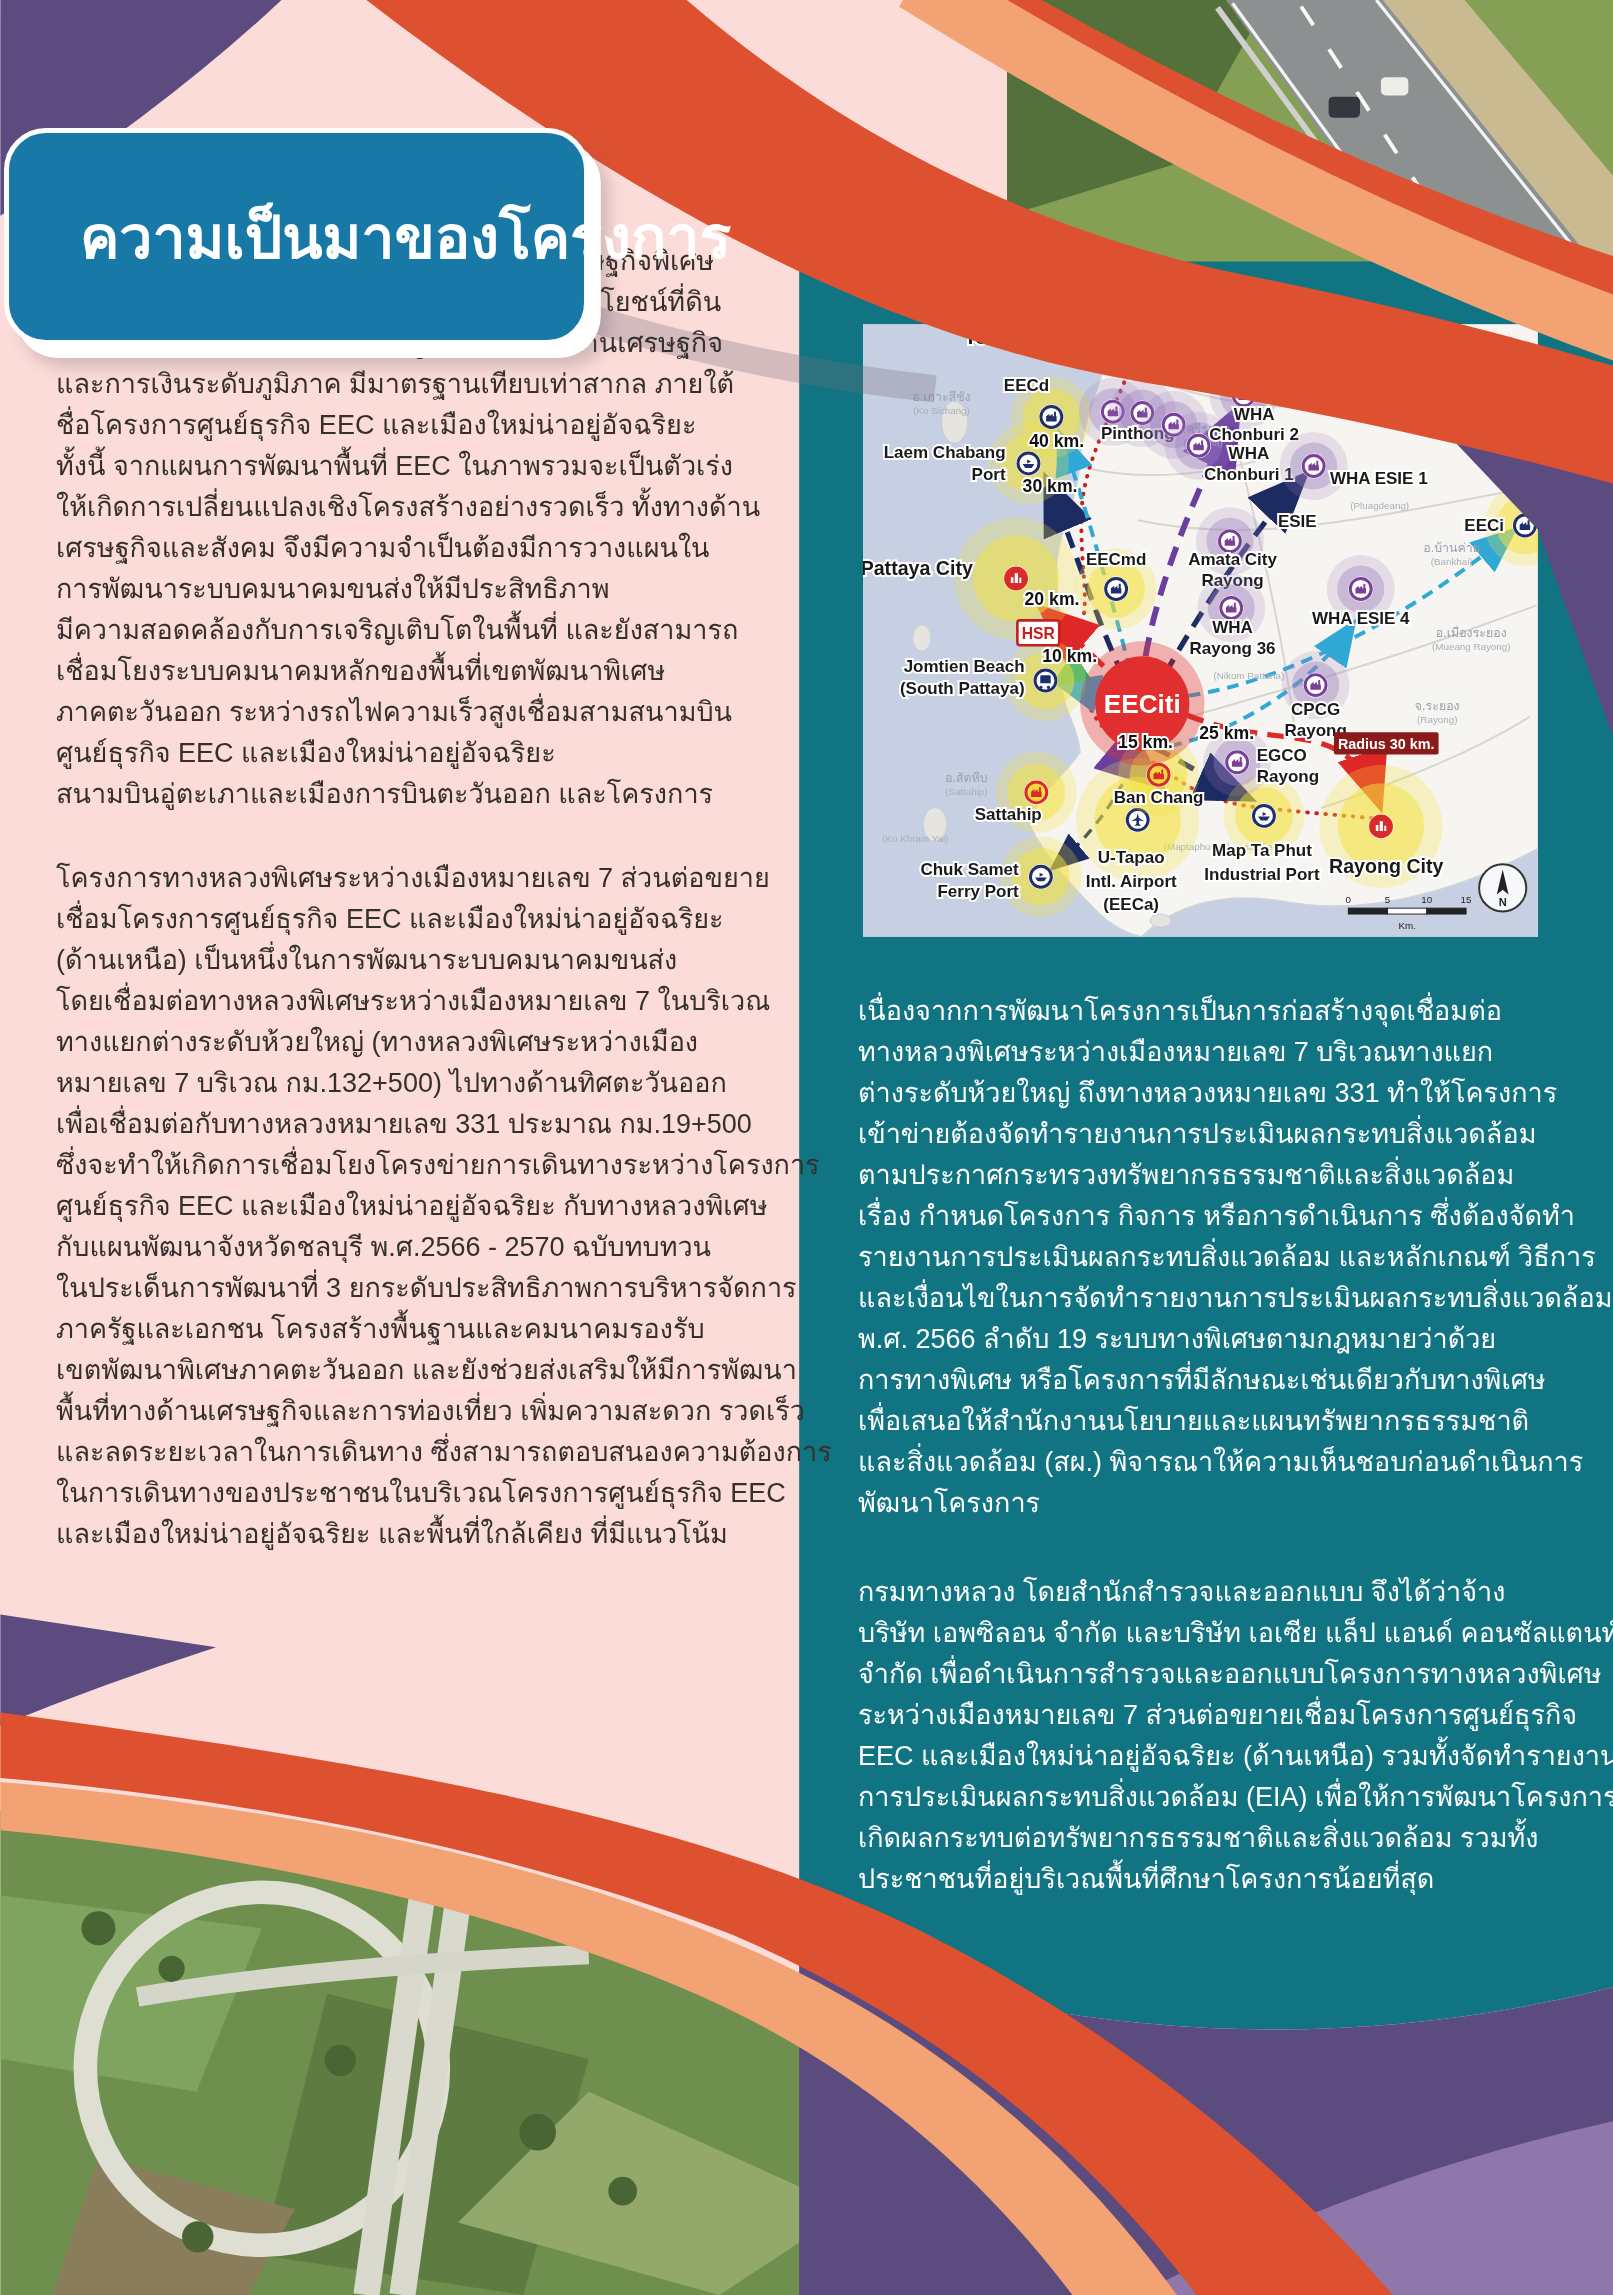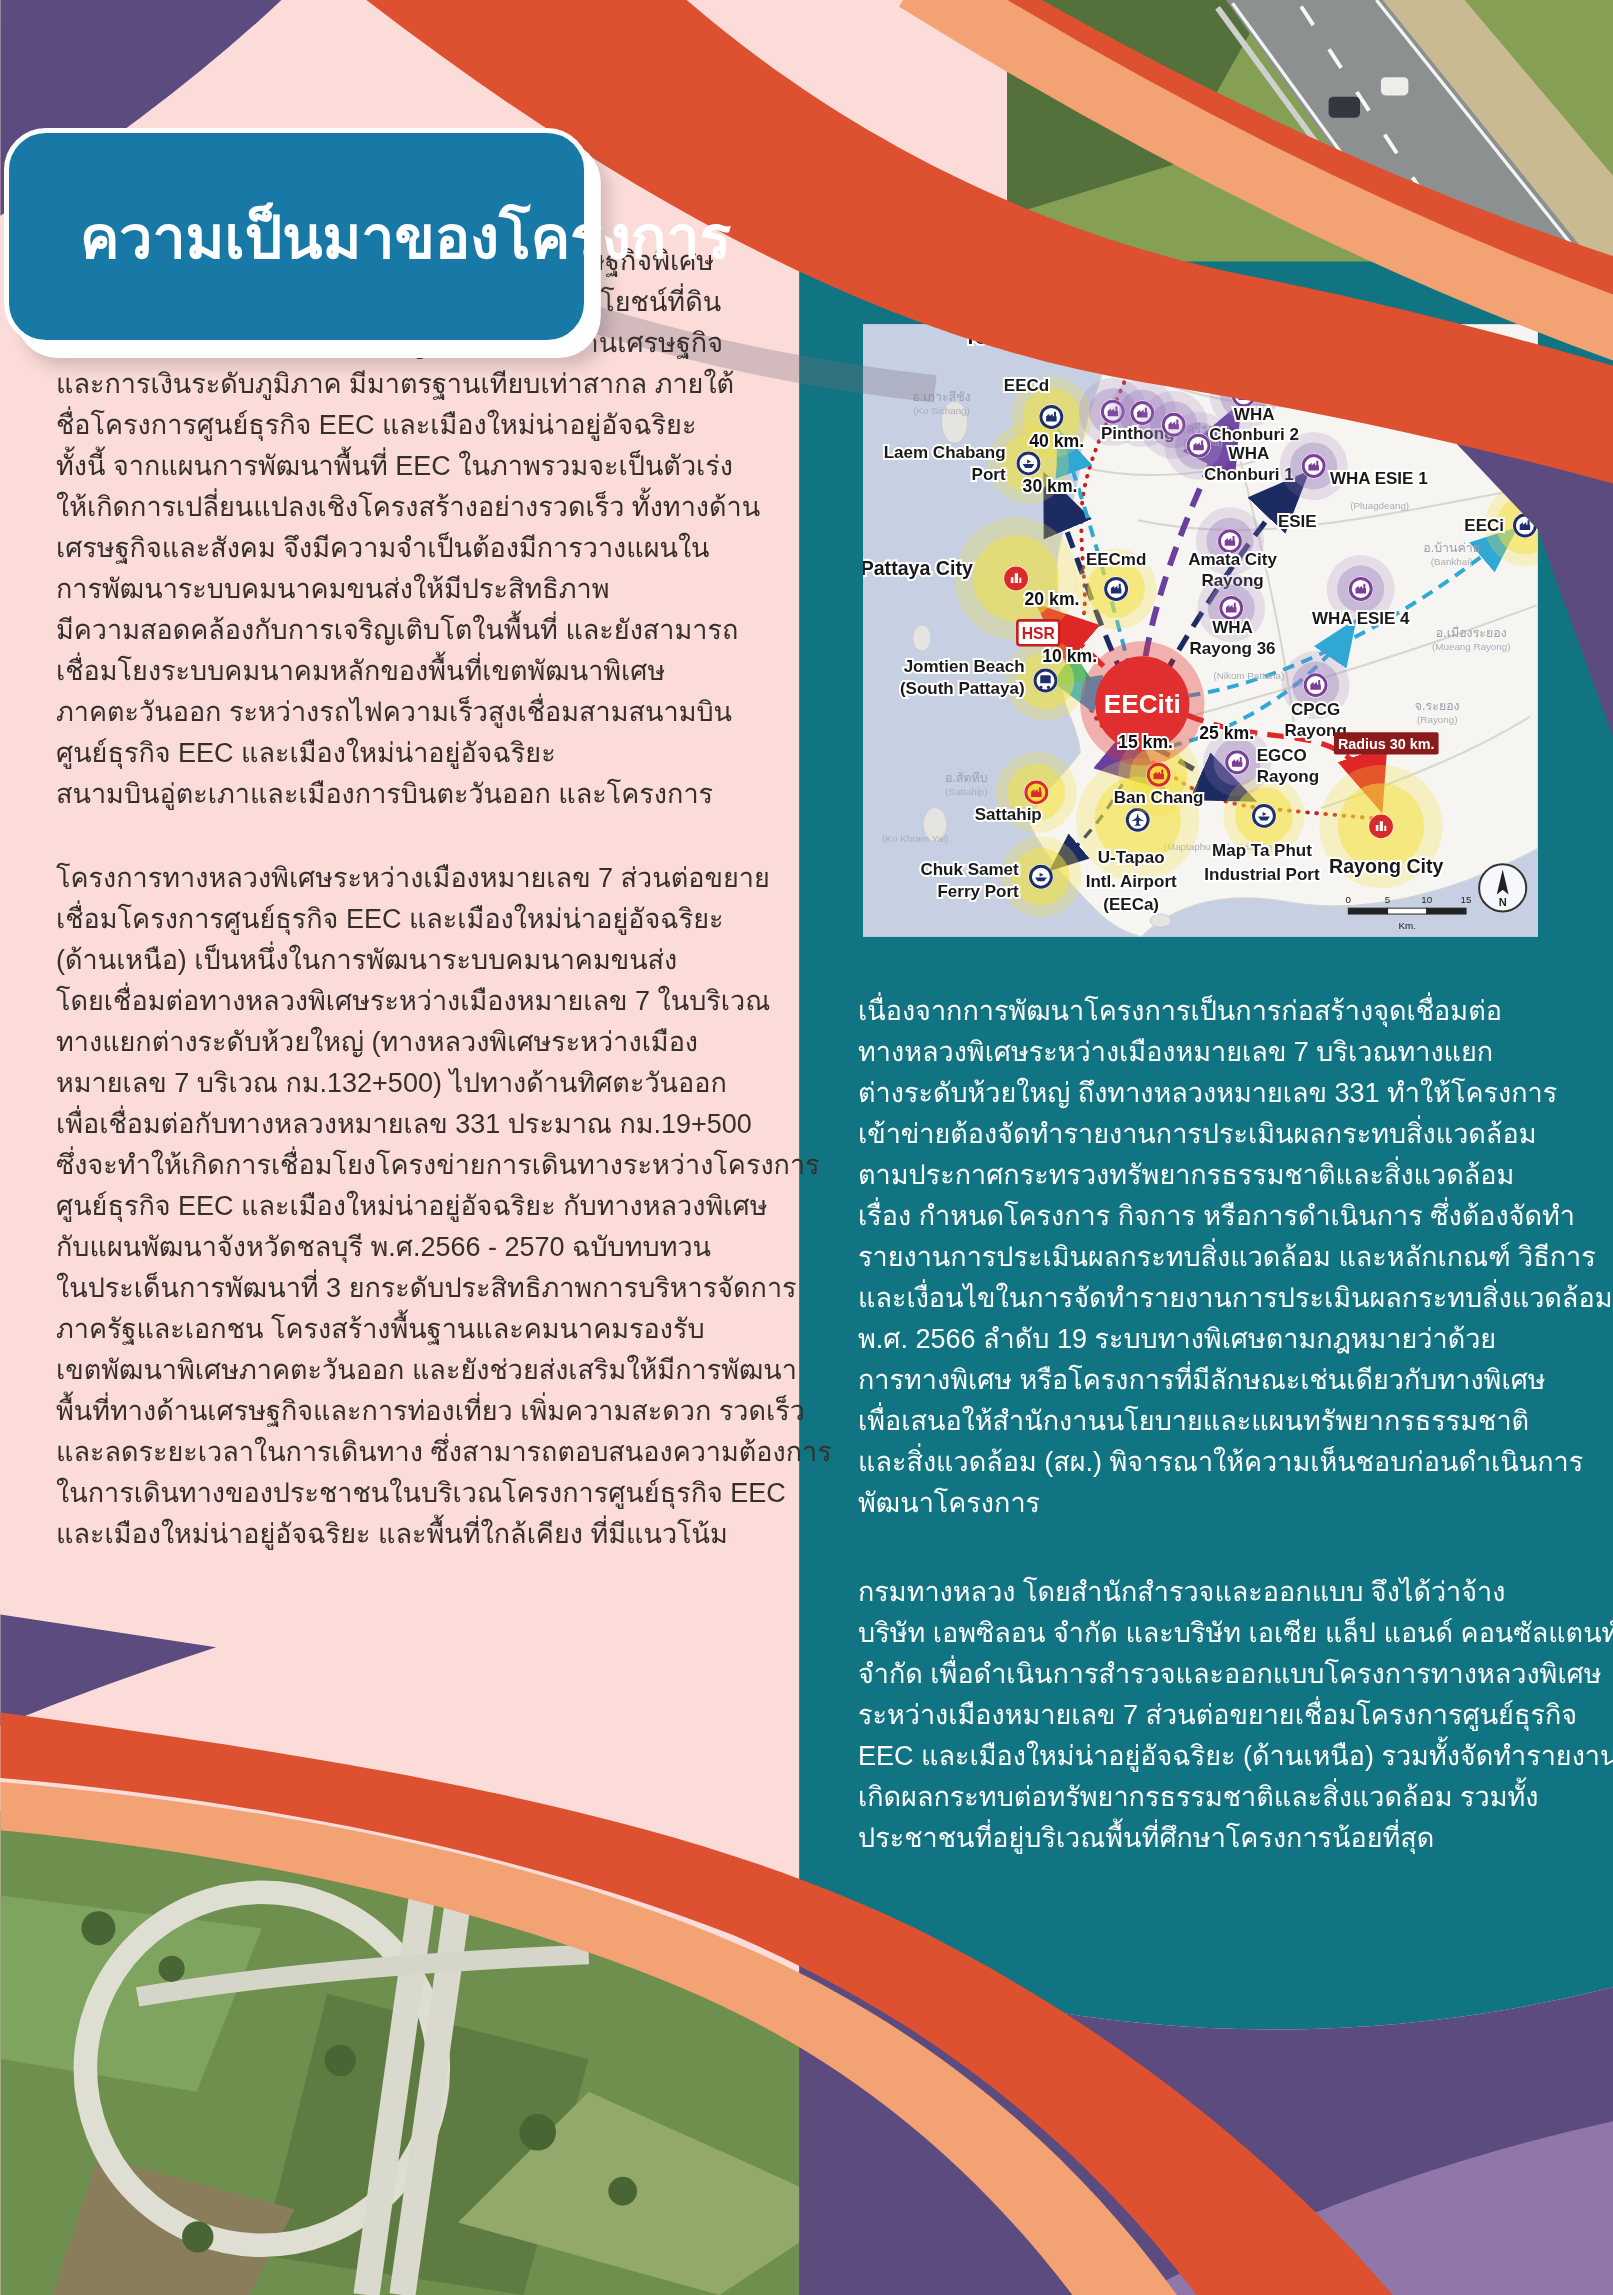--- a/index.html
+++ b/index.html
@@ -480,19 +480,20 @@
         <div class="tline">เพื่อเสนอให้สำนักงานนโยบายและแผนทรัพยากรธรรมชาติ</div>
         <div class="tline">และสิ่งแวดล้อม (สผ.) พิจารณาให้ความเห็นชอบก่อนดำเนินการ</div>
         <div class="tline">พัฒนาโครงการ</div>
       </div>
     <div class="para p2">
         <div class="tline">กรมทางหลวง โดยสำนักสำรวจและออกแบบ จึงได้ว่าจ้าง</div>
         <div class="tline">บริษัท เอพซิลอน จำกัด และบริษัท เอเซีย แล็ป แอนด์ คอนซัลแตนท์</div>
         <div class="tline">จำกัด เพื่อดำเนินการสำรวจและออกแบบโครงการทางหลวงพิเศษ</div>
         <div class="tline">ระหว่างเมืองหมายเลข 7 ส่วนต่อขยายเชื่อมโครงการศูนย์ธุรกิจ</div>
         <div class="tline">EEC และเมืองใหม่น่าอยู่อัจฉริยะ (ด้านเหนือ) รวมทั้งจัดทำรายงาน</div>
+        <div class="tline">การประเมินผลกระทบสิ่งแวดล้อม (EIA) เพื่อให้การพัฒนาโครงการ</div>
         <div class="tline">เกิดผลกระทบต่อทรัพยากรธรรมชาติและสิ่งแวดล้อม รวมทั้ง</div>
         <div class="tline">ประชาชนที่อยู่บริเวณพื้นที่ศึกษาโครงการน้อยที่สุด</div>
       </div>
   </div>
 
 </div>
 
 
 </body></html>

